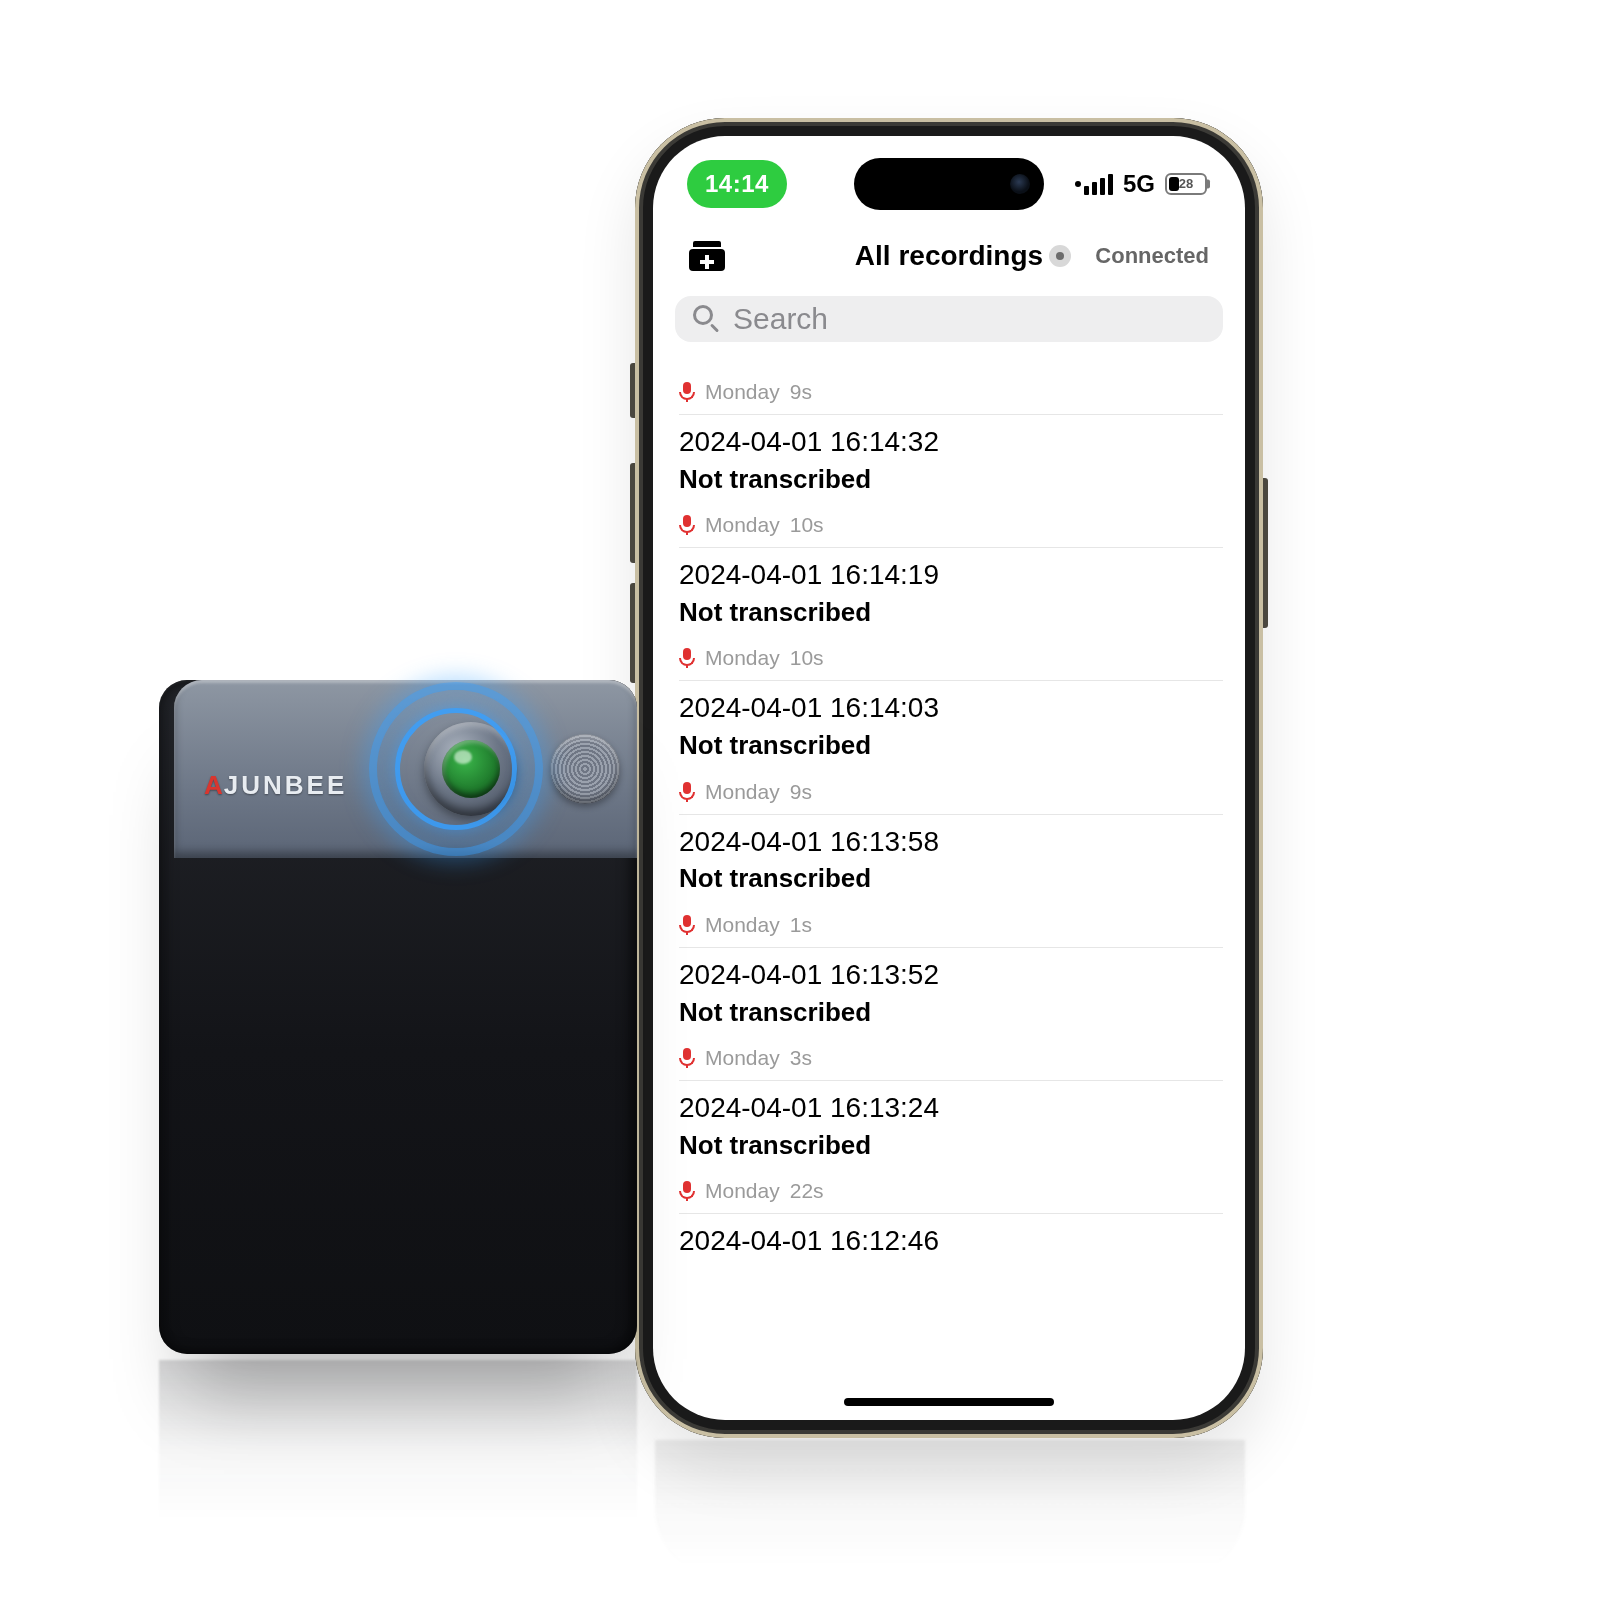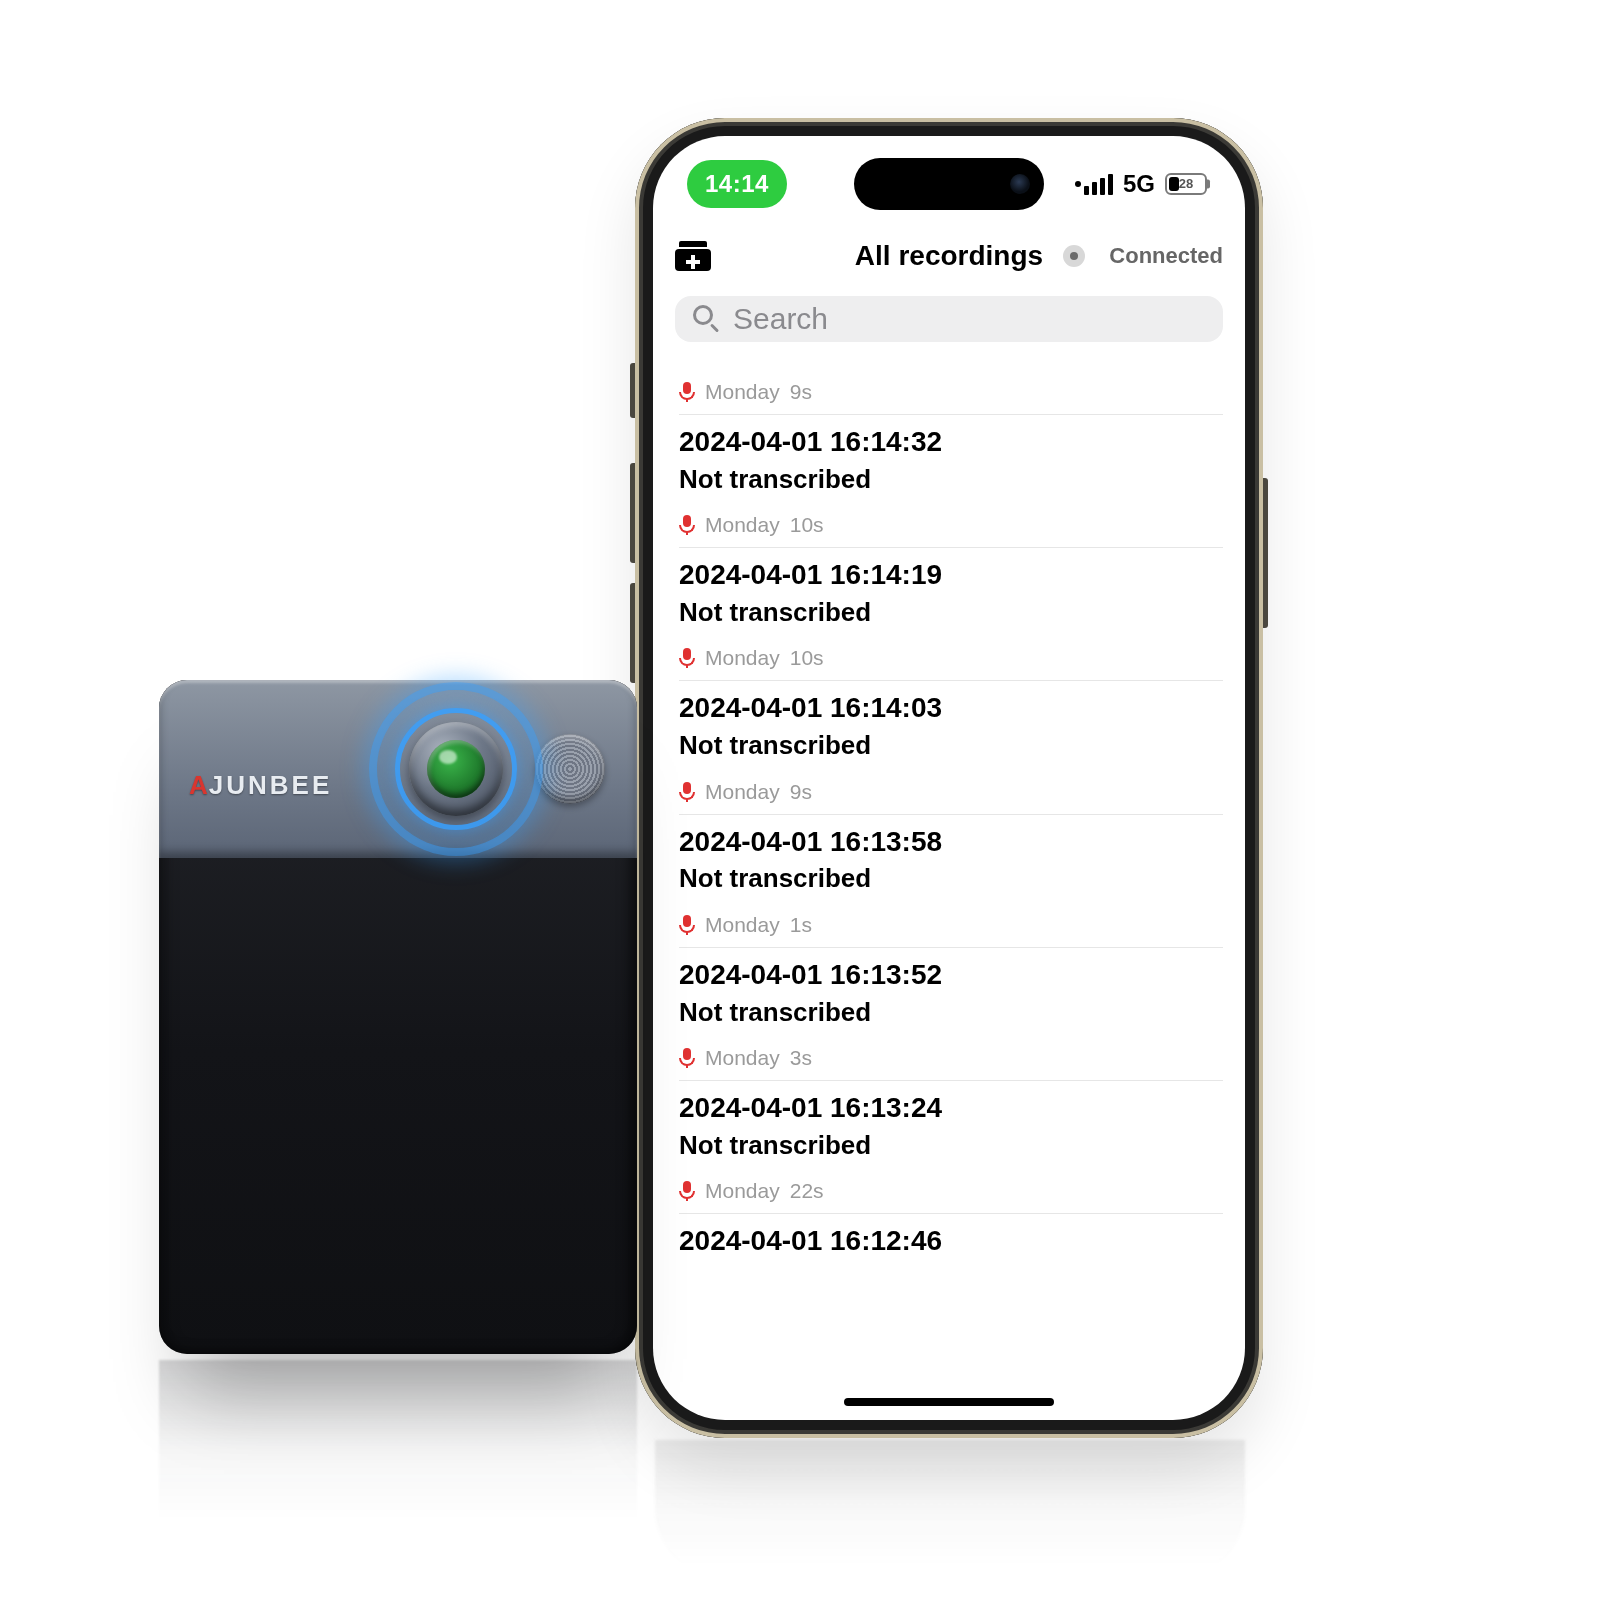--- a/index.html
+++ b/index.html
@@ -116,21 +116,21 @@
   .battery-fill{ width:30%; height:100%; background:#000; border-radius:3px;}
   .battery-num{
     position:absolute; left:0; right:0; top:0; bottom:0;
     font-size:13px; font-weight:700; color:#555; text-align:center; line-height:18px;
   }
 
   
   .app-header{
     position:absolute; top:90px; left:0; right:0; height:60px;
     display:flex; align-items:center; justify-content:space-between;
-    padding:0 22px;
+    padding:0 36px;
   }
   .header-title{
     position:absolute; left:0; right:0; text-align:center;
     font-size:28px; font-weight:700; color:#000;
     pointer-events:none;
   }
   .connected-pill{
     display:flex; align-items:center; gap:24px;
     font-size:22px; font-weight:600; color:#666;
   }
@@ -208,21 +208,21 @@
     position:absolute; left:0; bottom:2px; width:16px; height:8px;
     border:2px solid #e03131; border-top:none; border-radius:0 0 10px 10px;
   }
   .mic-icon .stand{
     position:absolute; left:7px; bottom:0; width:2px; height:4px; background:#e03131;
   }
   .rec-item{
     padding:8px 4px 4px;
   }
   .rec-title{
-    font-size:28px; font-weight:700; color:#000; line-height:1.35;
+    font-size:28px; font-weight:400; color:#000; line-height:1.35;
   }
   .rec-sub{
     font-size:26px; font-weight:600; color:#000; line-height:1.4;
   }
   .sep{
     height:1px; background:#e6e6e6; margin-left:4px;
   }
 
   
   .tabbar{
@@ -290,21 +290,21 @@
     left:159px; top:680px;
     width:478px; height:674px;
     border-radius:28px;
     background:linear-gradient(180deg,#24262b 0%, #131418 55%, #0f1013 100%);
     box-shadow:0 70px 70px -30px rgba(0,0,0,0.25),
                inset 0 2px 2px rgba(255,255,255,0.05),
                inset -6px 0 14px rgba(0,0,0,0.6),
                inset 6px 0 14px rgba(0,0,0,0.35);
   }
   .device-top{
-    position:absolute; left:0; right:0; top:0; height:178px;
+    position:absolute; left:15px; right:0; top:0; height:178px;
     background:linear-gradient(180deg,#8e97a3 0%, #6e7888 60%, #5b6576 100%);
     border-radius:28px 28px 0 0;
     box-shadow:inset 0 -6px 10px rgba(0,0,0,0.35),
                inset 0 3px 3px rgba(255,255,255,0.35);
     overflow:hidden;
   }
   .brand{
     position:absolute; left:30px; top:90px;
     color:#e8ecf1; font-weight:700; font-size:26px; letter-spacing:3px;
     text-shadow:0 1px 2px rgba(0,0,0,0.4);

